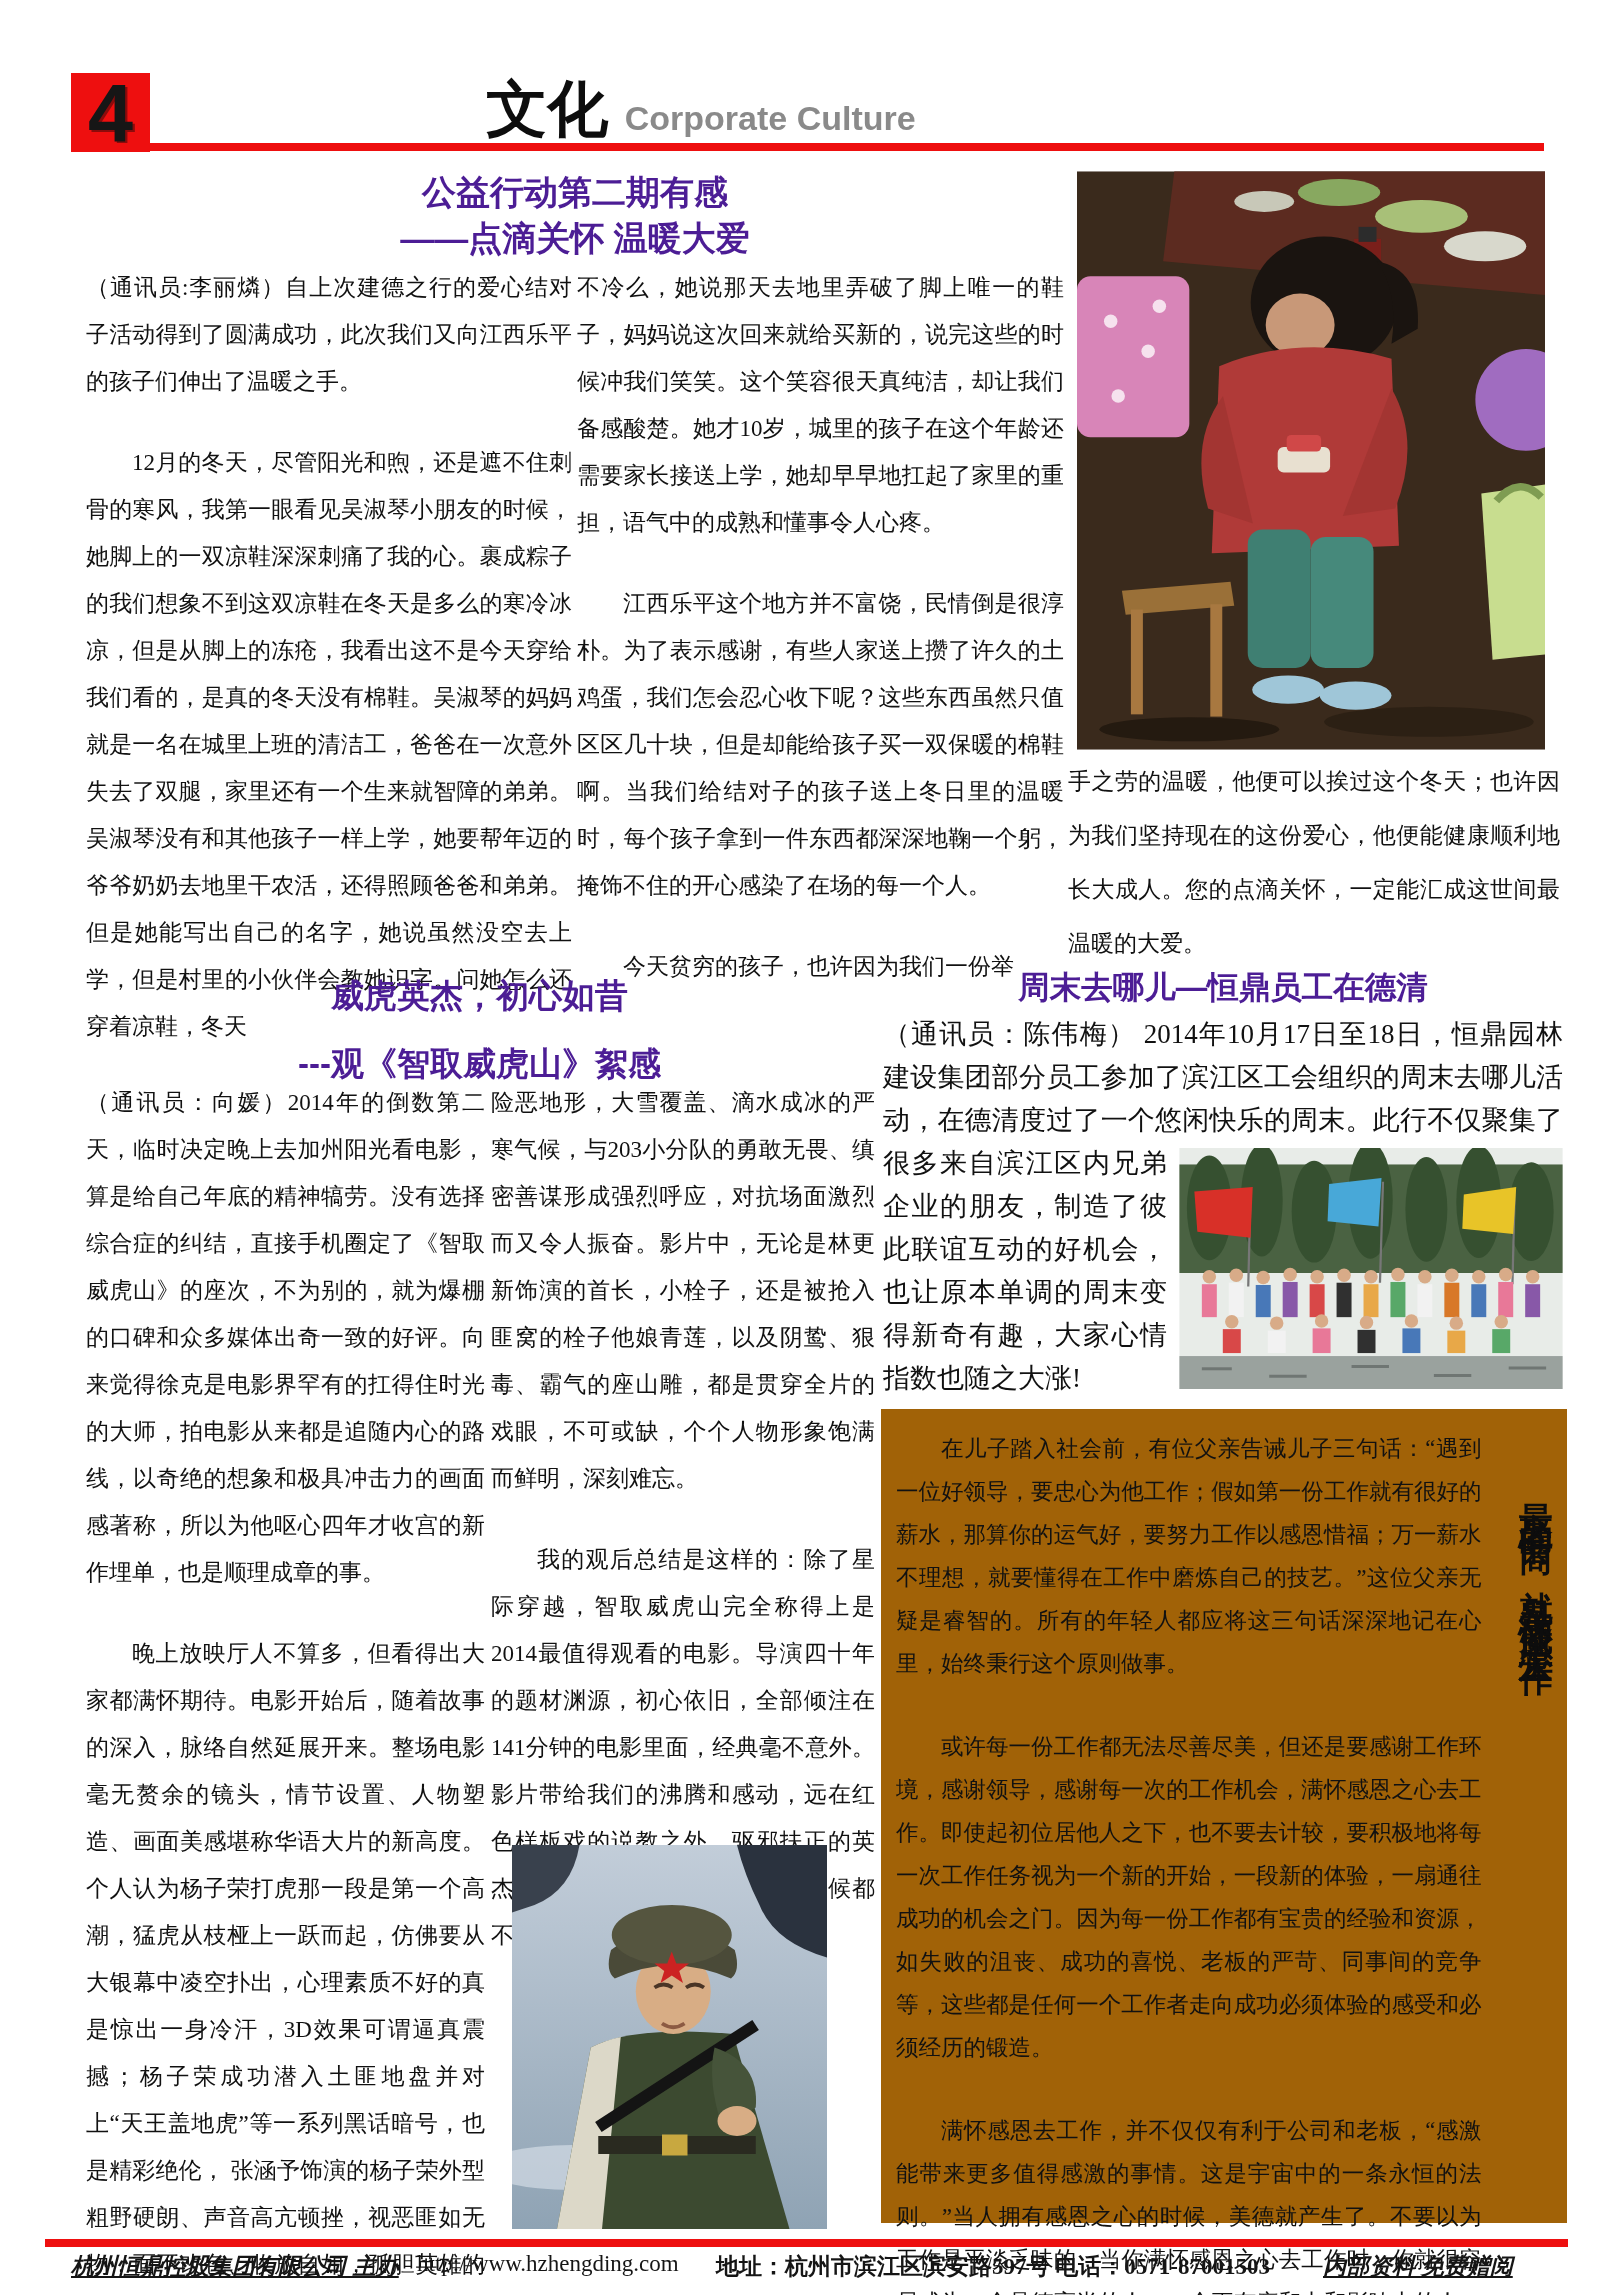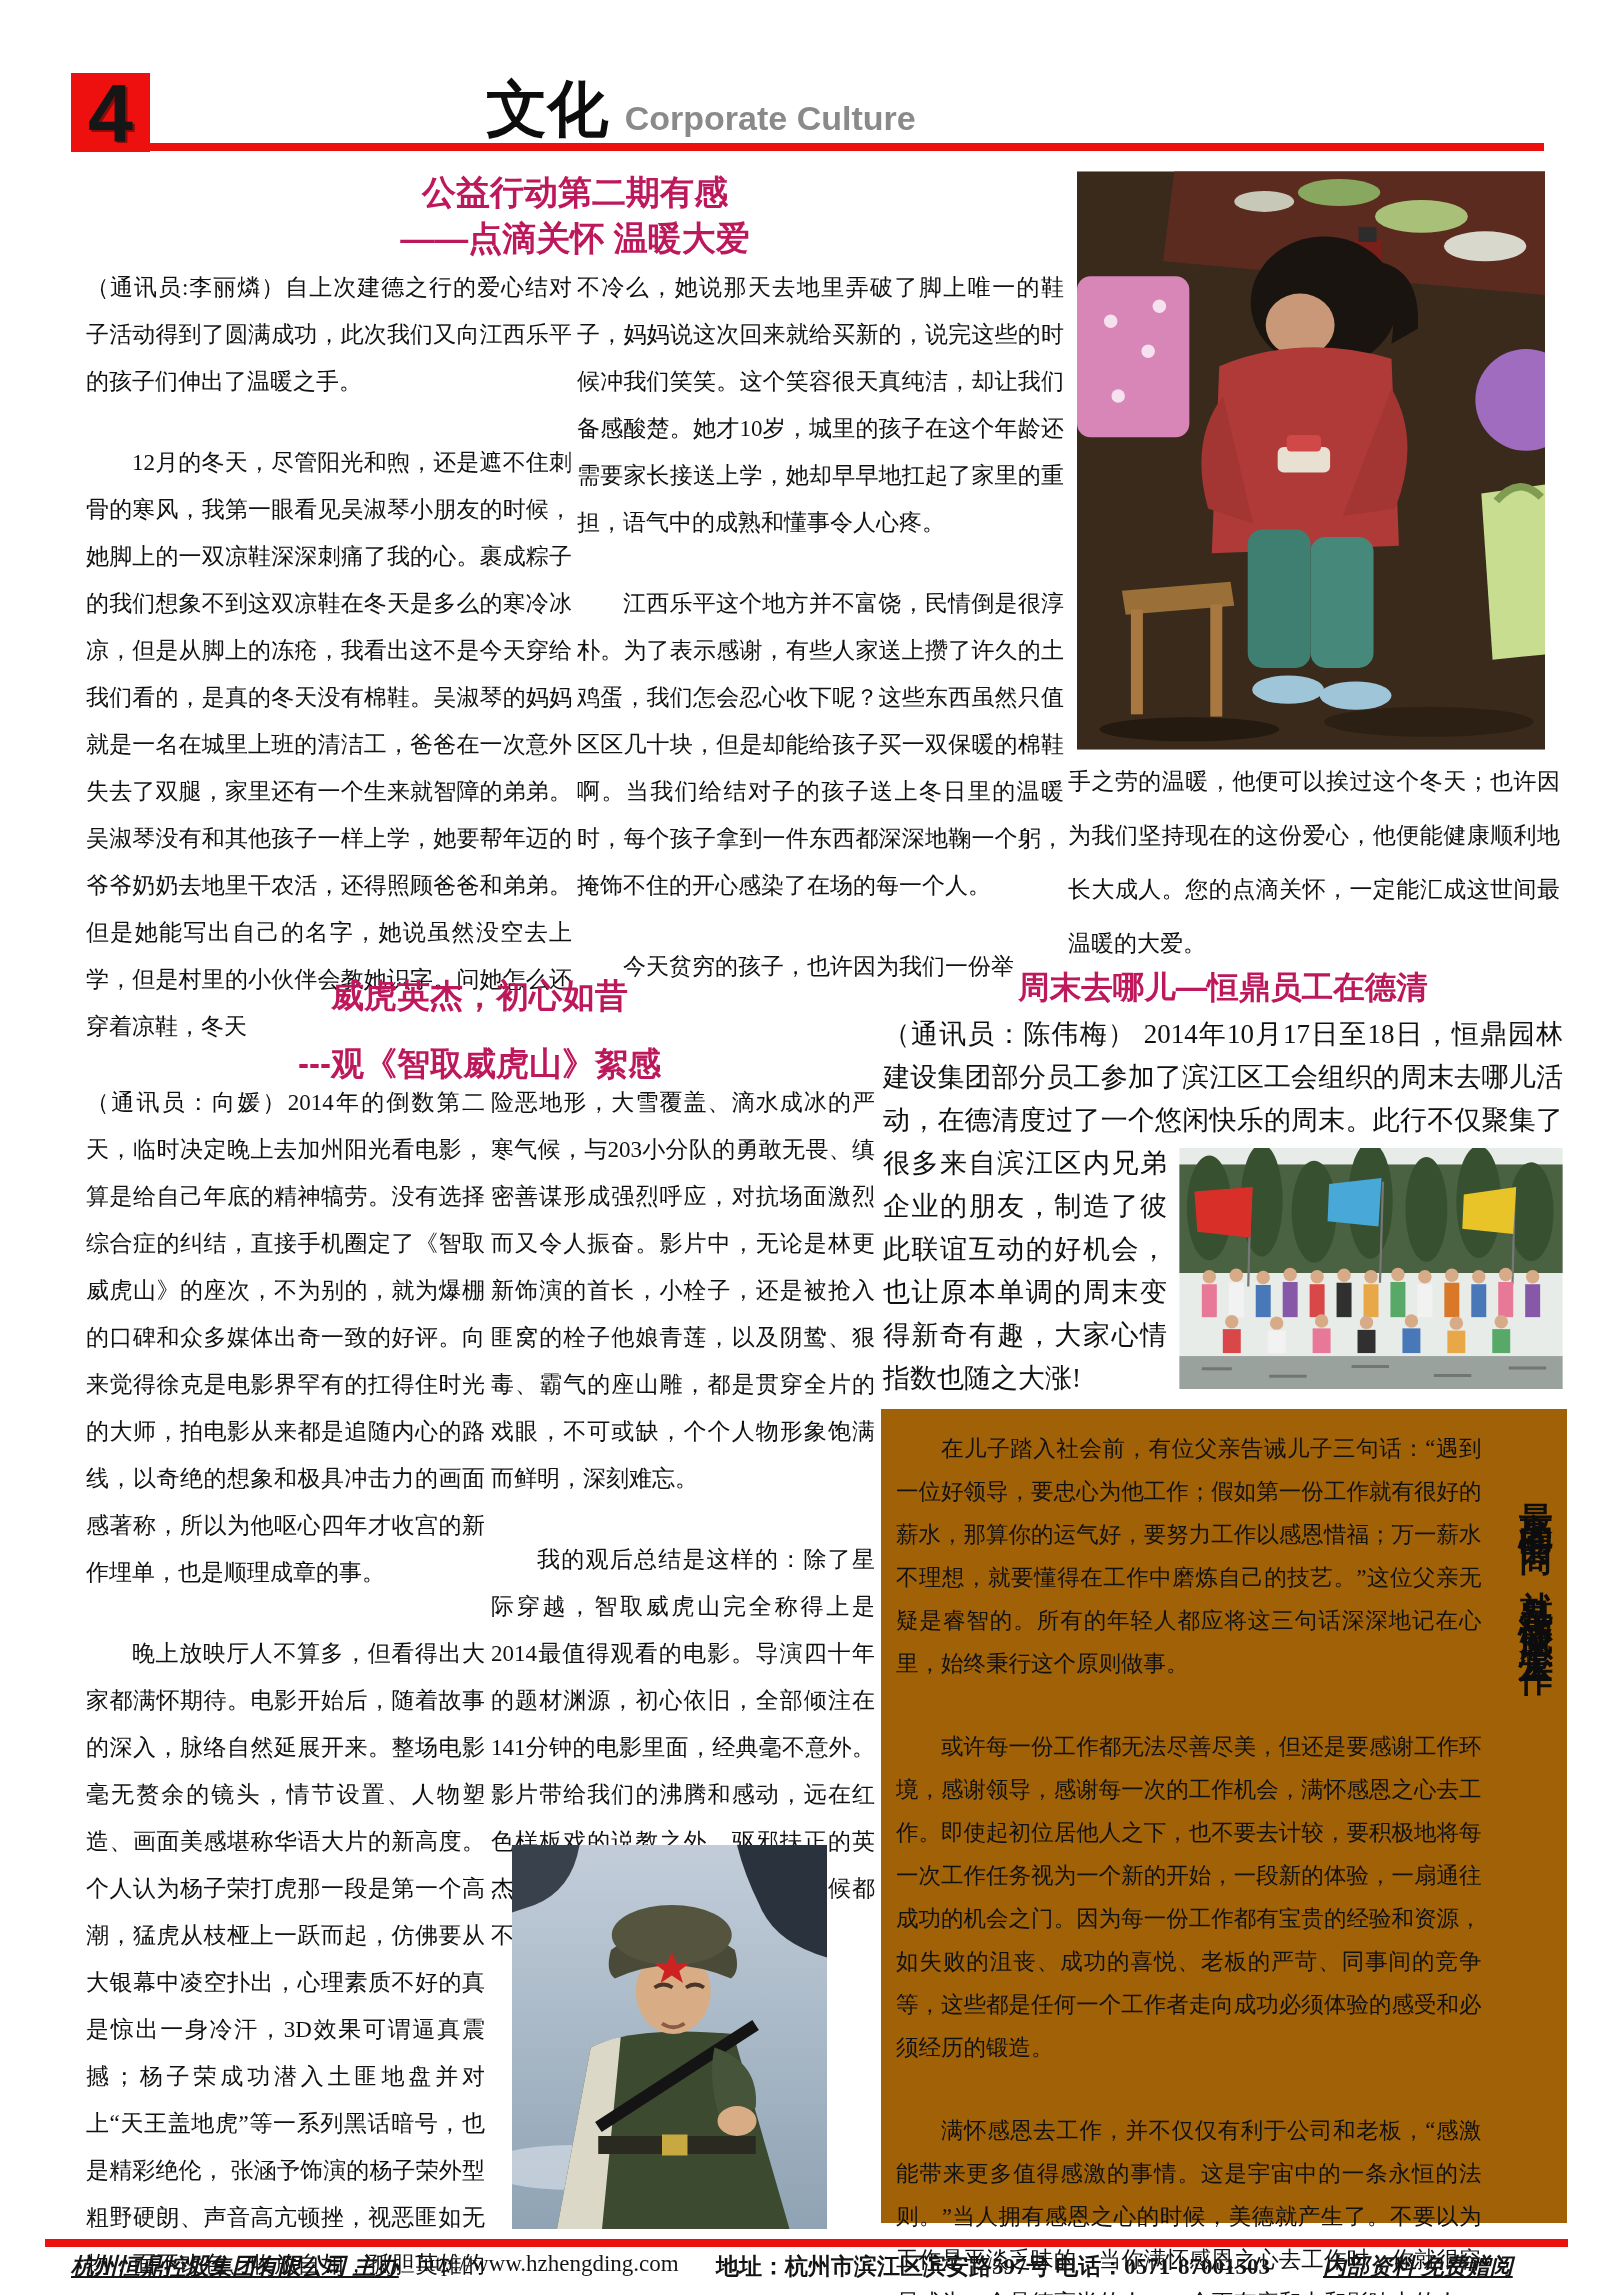--- a/index.html
+++ b/index.html
@@ -13,21 +13,21 @@
   .masthead{position:absolute;left:0;top:72px;width:1402px;height:69px;
         display:flex;align-items:flex-end;justify-content:center;gap:16.5px;}
   .masthead .cn{font-family:"Liberation Sans",sans-serif;font-weight:bold;font-size:61px;line-height:64px;color:#0d0d0d;}
   .masthead .en{font-family:"Liberation Sans",sans-serif;font-weight:bold;font-size:34px;line-height:45px;color:#8a8a8a;}
   .header-rule{position:absolute;left:71px;top:143px;width:1473px;height:8.2px;background:#ee0f0f;}
   
   .col{position:absolute;font-size:23px;line-height:47px;text-align:justify;}
   .col p{margin:0 0 34px 0;}
   .col p.indent{text-indent:2em;}
   .art-title{position:absolute;text-align:center;font-family:"Liberation Sans",sans-serif;
-        font-weight:bold;color:#be185d;}
+        font-weight:bold;color:#4c1d95;}
   
   .a1-title{left:86px;top:169px;width:978px;font-size:34px;line-height:46px;}
   .a1-c1{left:86px;top:264px;width:486px;}
   .a1-c2{left:577px;top:264px;width:487px;}
   .photo1{position:absolute;left:1077px;top:171px;width:468px;height:579px;}
   .a1-c3{left:1068px;top:755px;width:492px;line-height:54px;}
   
   .a2-title{left:86px;top:973px;width:787px;font-size:33px;line-height:45px;}
   .a2-title .l2{margin-top:22.5px;}
   .a2-c1{left:86px;top:1079px;width:399px;}

